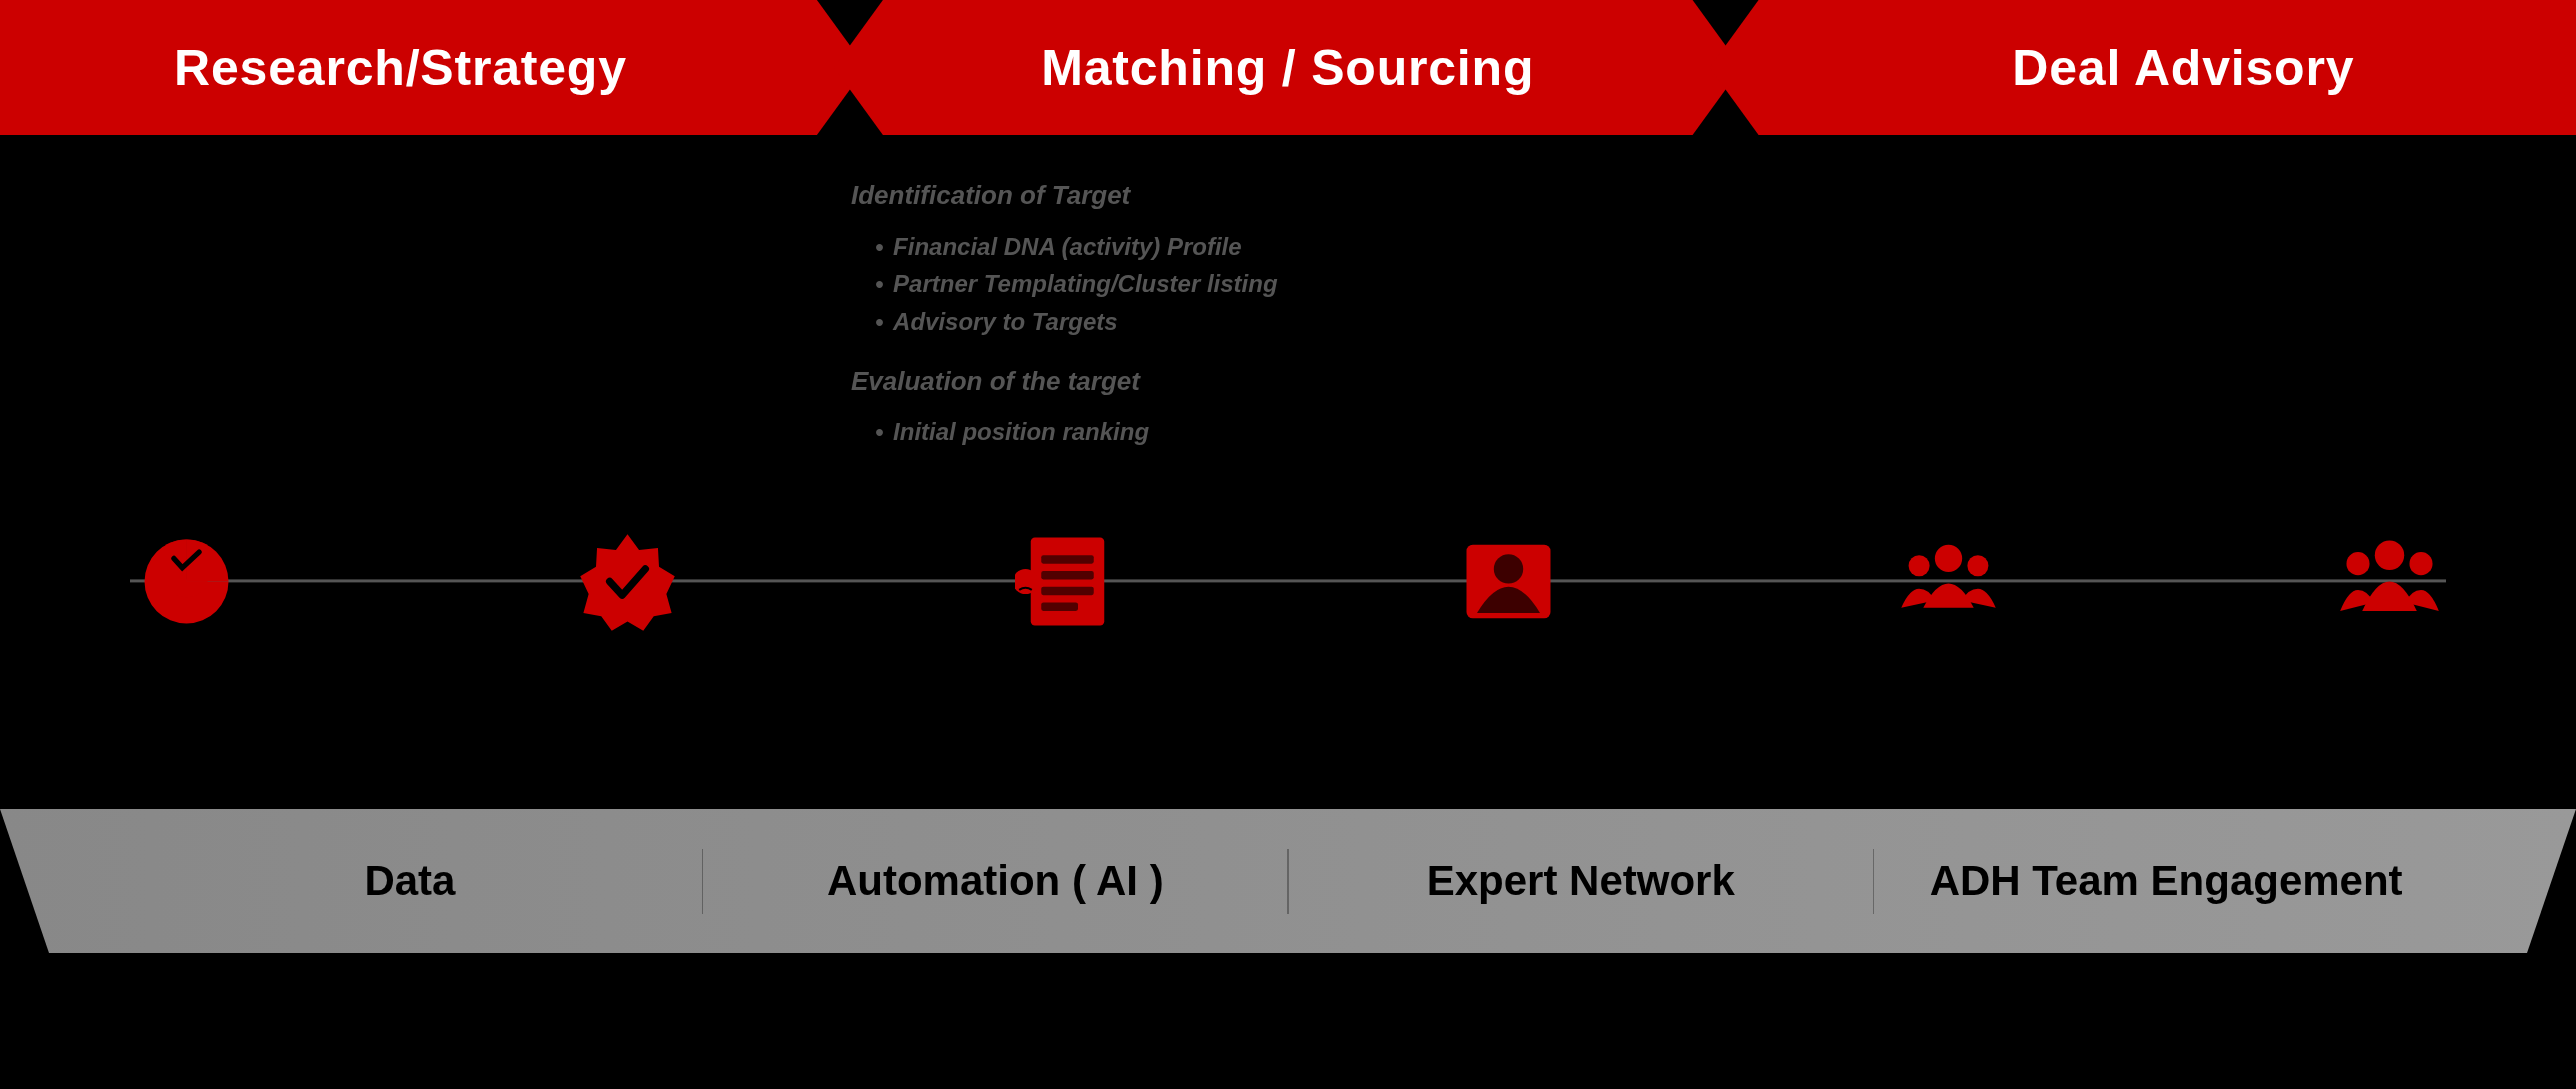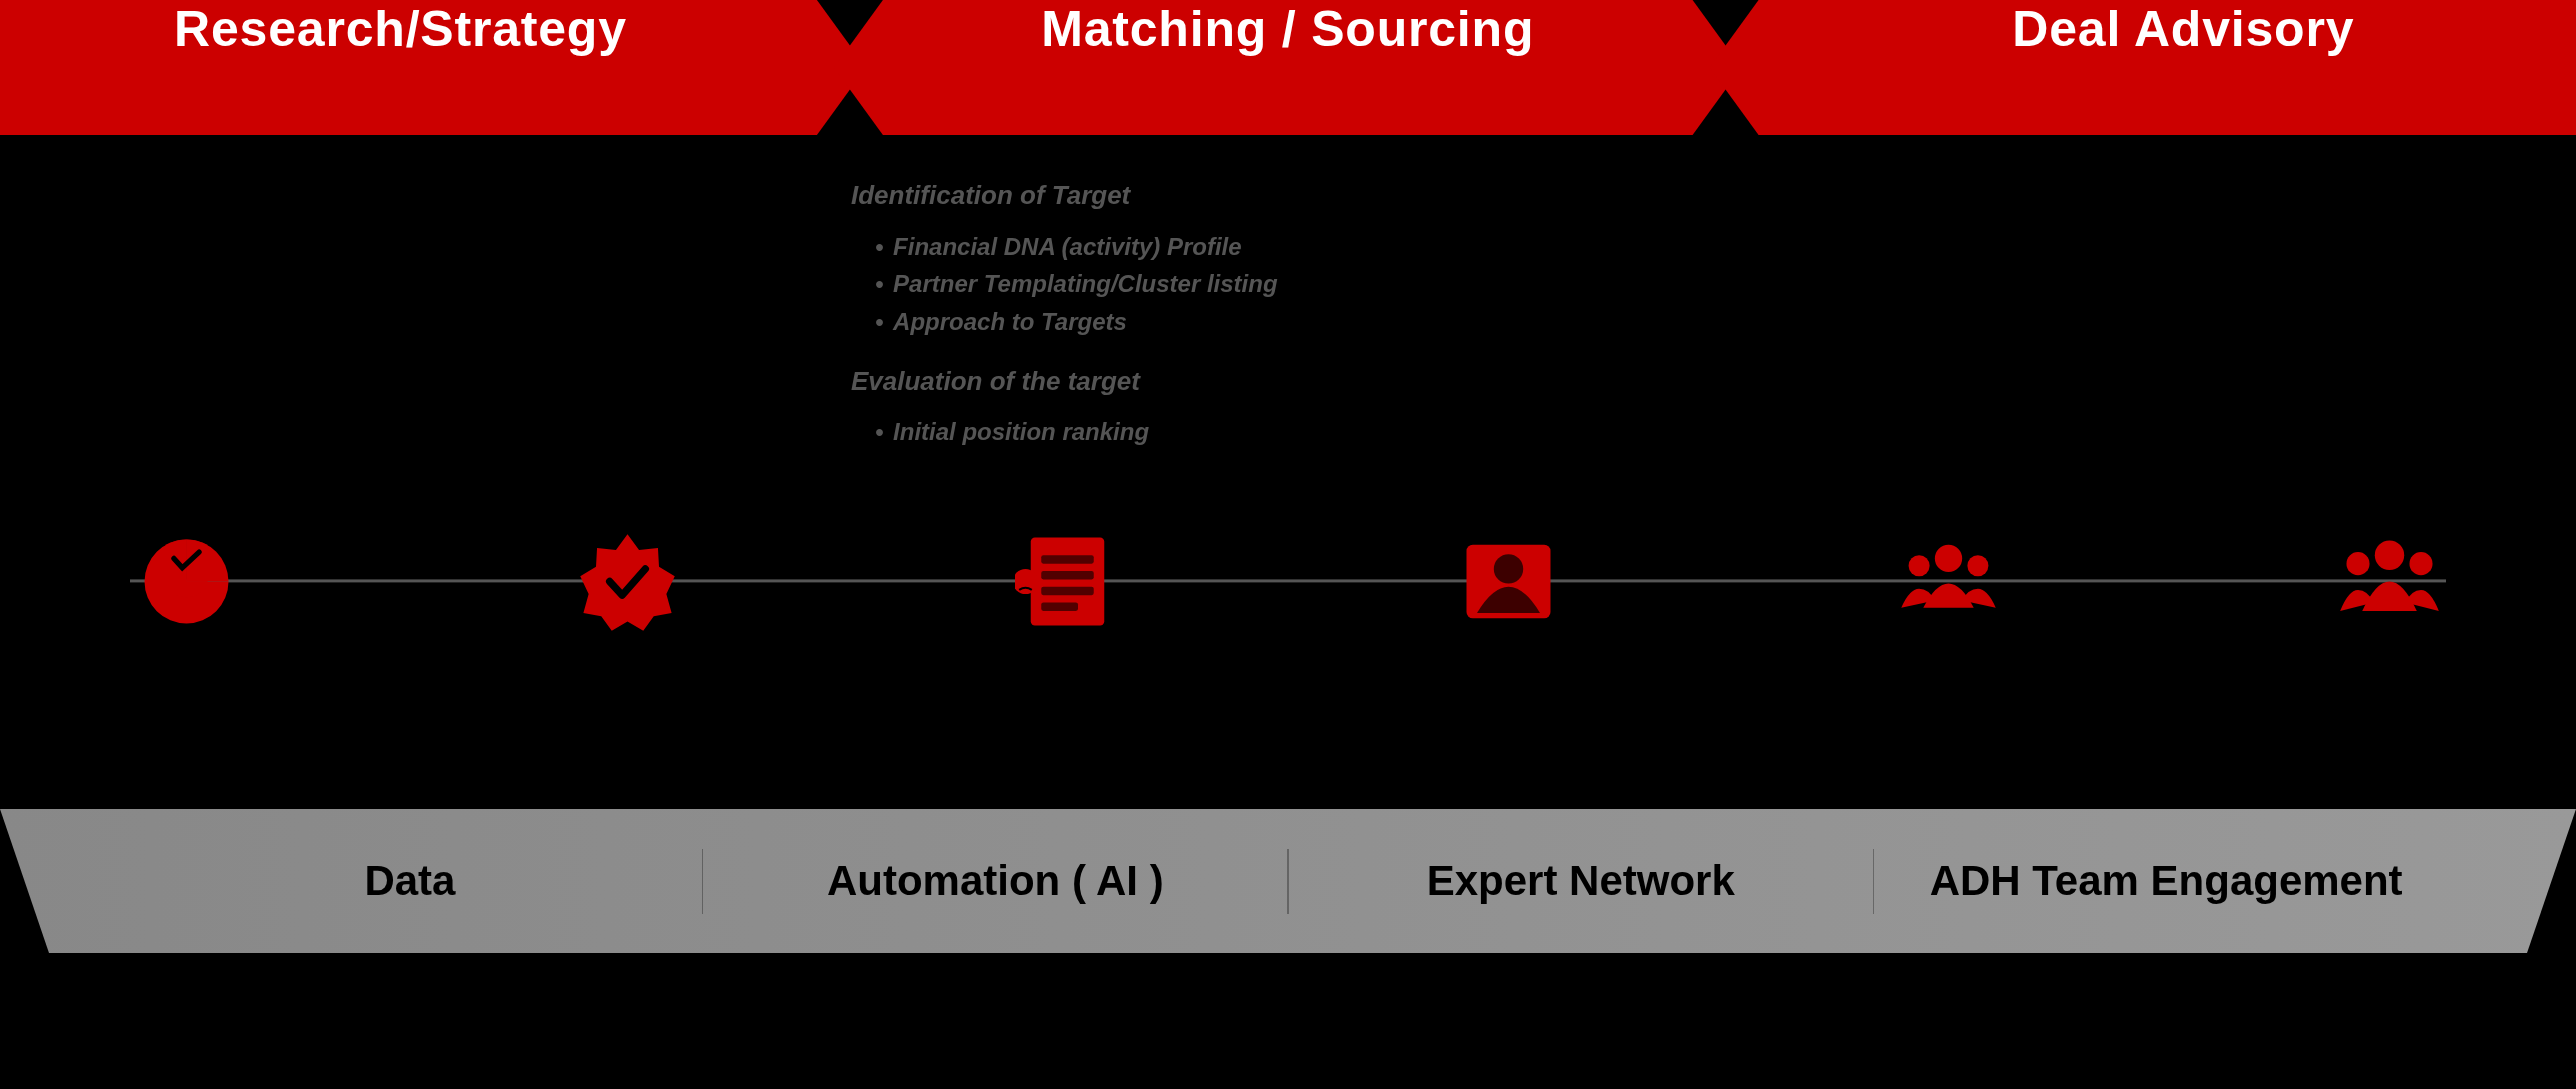--- a/index.html
+++ b/index.html
@@ -14,21 +14,21 @@
     
     .top-banner {
       display: flex;
       width: 100%;
       height: 135px;
       position: relative;
     }
 
     .banner-section {
       display: flex;
-      align-items: flex-start;
+      align-items: center;
       justify-content: center;
       position: relative;
       height: 100%;
     }
 
     .banner-section span {
       font-size: 50px;
       font-weight: 900;
       color: #fff;
       z-index: 2;
@@ -200,21 +200,21 @@
   <div class="matching-text">
     <div class="section-title">Identification of Target</div>
     <div class="bullet-group">
       <div class="bullet-item">
         <span>Financial DNA (activity) Profile</span>
       </div>
       <div class="bullet-item">
         <span>Partner Templating/Cluster listing</span>
       </div>
       <div class="bullet-item">
-        <span>Approach to Targets</span>
+        <span>Advisory to Targets</span>
       </div>
     </div>
 
     <div class="section-title">Evaluation of the target</div>
     <div class="bullet-group">
       <div class="bullet-item">
         <span>Initial position ranking</span>
       </div>
     </div>
   </div>

